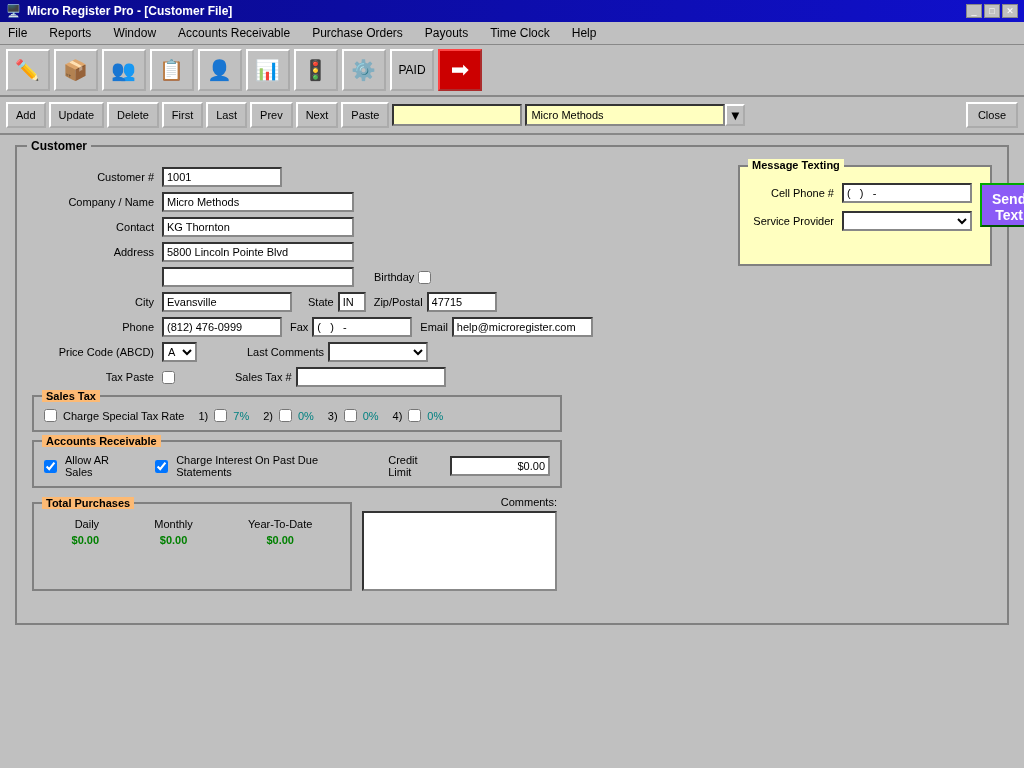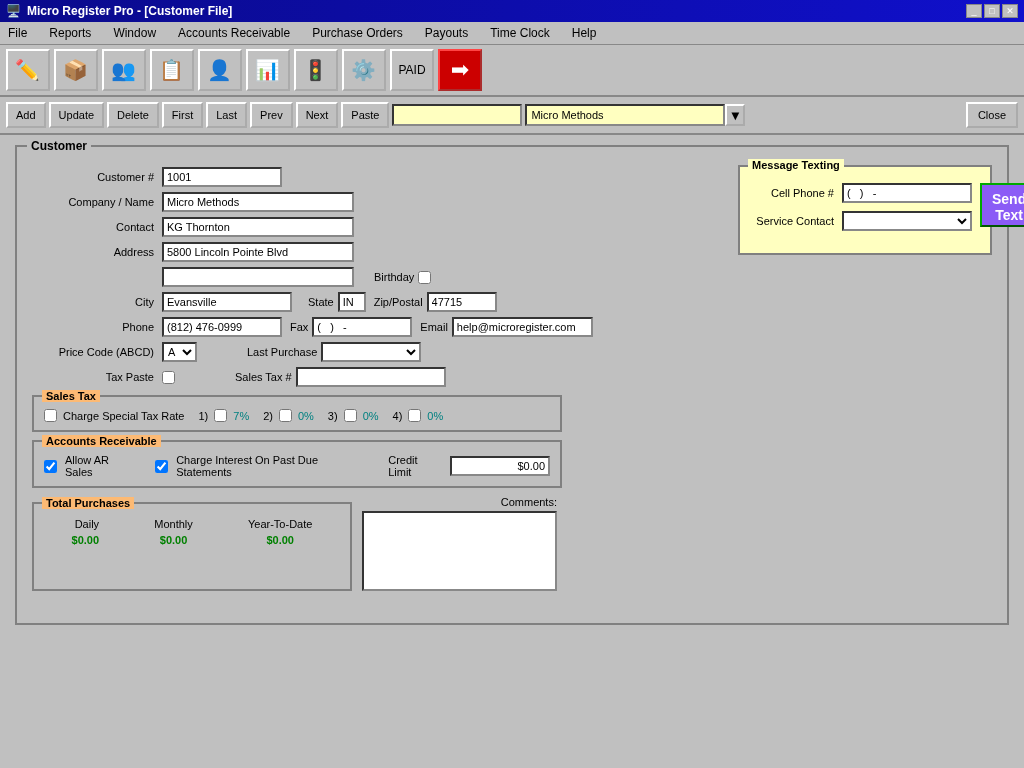--- a/index.html
+++ b/index.html
@@ -138,21 +138,21 @@
       font-size: 11px;
     }
     .form-input-wide { width: 192px; }
 
     
     .msg-texting-box {
       position: absolute;
       top: 18px; right: 15px;
       border: 2px solid #808080;
       background: #ffffc0;
-      padding: 10px 12px 17px;
+      padding: 10px 12px 28px;
       width: 254px;
     }
     .msg-texting-label {
       position: absolute;
       top: -8px; left: 8px;
       background: #ffffc0;
       padding: 0 4px;
       font-size: 11px;
       font-weight: bold;
     }
@@ -326,21 +326,21 @@
 
     <div class="msg-texting-box">
       <span class="msg-texting-label">Message Texting</span>
       <div style="display:flex; align-items:flex-start; gap:8px; margin-top:6px;">
         <div>
           <div class="form-row" style="margin-bottom:8px;">
             <span style="width:90px; text-align:right; padding-right:8px; font-size:11px;">Cell Phone #</span>
             <input type="text" class="cell-phone-input" value="(   )   -" style="">
           </div>
           <div class="form-row">
-            <span style="width:90px; text-align:right; padding-right:8px; font-size:11px;">Service Contact</span>
+            <span style="width:90px; text-align:right; padding-right:8px; font-size:11px;">Service Provider</span>
             <select class="service-provider-select">
               <option></option>
             </select>
           </div>
         </div>
         <button class="send-text-btn">Send Text</button>
       </div>
     </div>
 
     <div style="margin-top: 10px;">
@@ -380,21 +380,21 @@
         <span style="margin-left:8px; margin-right:4px; font-size:11px;">Fax</span>
         <input type="text" class="form-input" style="width: 100px;" value="(   )   -">
         <span style="margin-left:8px; margin-right:4px; font-size:11px;">Email</span>
         <input type="text" class="form-input" style="width: 141px;" value="help@microregister.com">
       </div>
       <div class="form-row">
         <span class="form-label">Price Code (ABCD)</span>
         <select class="price-code-select">
           <option>A</option><option>B</option><option>C</option><option>D</option>
         </select>
-        <span style="margin-left:50px; font-size:11px;">Last Purchase</span>
+        <span style="margin-left:50px; font-size:11px;">Last Comments</span>
         <select class="last-purchase-select" style="margin-left:4px;">
           <option></option>
         </select>
       </div>
       <div class="form-row" style="margin-top:4px;">
         <span class="form-label">Tax Paste</span>
         <input type="checkbox" style="">
         <span style="margin-left:60px; font-size:11px;">Sales Tax #</span>
         <input type="text" class="form-input" style="width: 150px; margin-left: 4px;">
       </div>

